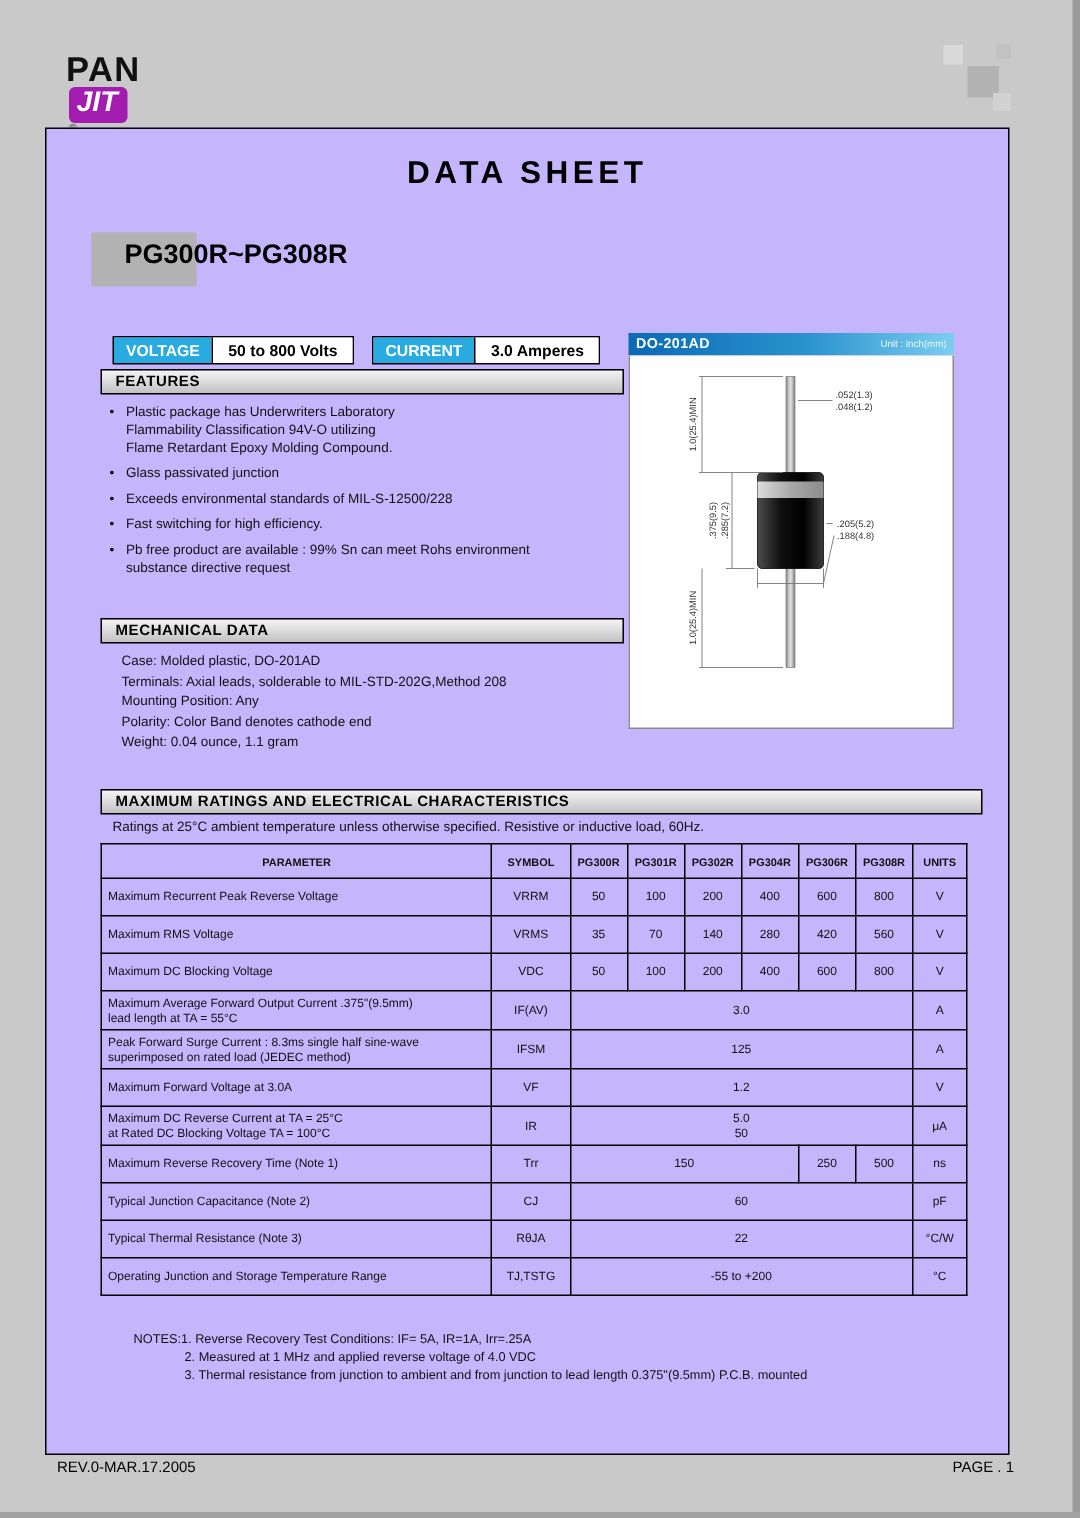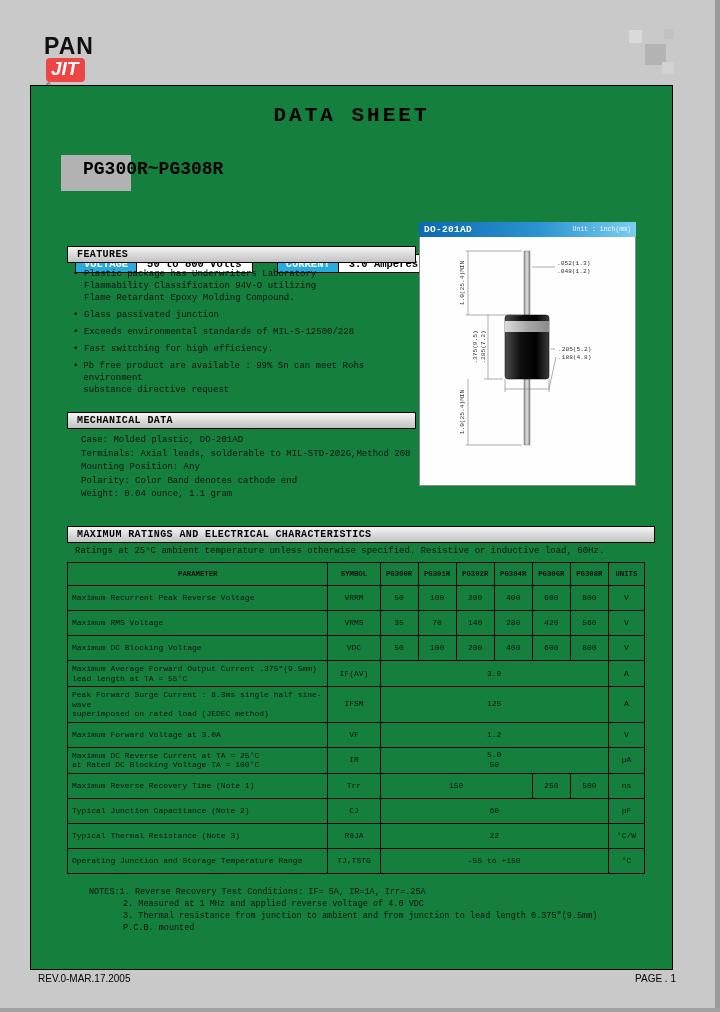--- a/index.html
+++ b/index.html
@@ -5,46 +5,46 @@
   html,body{margin:0;padding:0;}
   body{background:#9e9e9e;font-family:"Liberation Sans","DejaVu Sans",sans-serif;}
   .canvas{position:relative;width:720px;height:1012px;background:#c9c9c9;overflow:hidden;margin:0 auto;}
   .edge-r{position:absolute;right:0;top:0;width:5px;height:100%;background:#9a9a9a;}
   .edge-b{position:absolute;left:0;bottom:0;width:100%;height:4px;background:#a2a2a2;}
 
   
   .logo{position:absolute;left:44px;top:34px;}
   .logo-row{display:flex;align-items:flex-start;flex-direction:column;}
   .pan{font-size:23px;font-weight:bold;color:#101010;letter-spacing:1px;line-height:24px;}
-  .jit{display:inline-block;background:#ef4444;color:#fff;font-size:19px;font-weight:bold;font-style:italic;
+  .jit{display:inline-block;background:#a21caf;color:#fff;font-size:19px;font-weight:bold;font-style:italic;
        padding:0 7px 2px 5px;border-radius:4px;margin-left:2px;line-height:22px;}
   .reg{font-size:7px;color:#333;margin-left:2px;}
   .logo-sub{margin-left:47px;margin-top:1px;color:#3a3a3a;line-height:7px;}
   .logo-sub div{font-size:6.5px;letter-spacing:0.5px;}
 
   
   .sq{position:absolute;}
   .sq1{left:629px;top:30px;width:13px;height:13px;background:#dadada;}
   .sq2{left:645px;top:44px;width:21px;height:21px;background:#b3b3b3;}
   .sq3{left:664px;top:29px;width:10px;height:10px;background:#c2c2c2;}
   .sq4{left:662px;top:62px;width:12px;height:12px;background:#d2d2d2;}
 
   
-  .frame{position:absolute;left:30px;top:85px;width:641px;height:883px;background:#15803d;border:1px solid #000;font-family:Liberation Mono, monospace;}
+  .frame{position:absolute;left:30px;top:85px;width:641px;height:883px;background:#c4b5fd;border:1px solid #000;}
 
   .ds-title{position:absolute;top:18px;left:0;width:100%;text-align:center;
             font-size:21px;font-weight:bold;letter-spacing:3px;color:#000;}
 
   .part-wrap{position:absolute;left:30px;top:64px;height:44px;}
   .part-shadow{position:absolute;left:0;top:5px;width:70px;height:36px;background:#b2b2b2;}
   .part{position:relative;margin-left:22px;margin-top:9px;font-size:18px;font-weight:bold;color:#000;}
 
   .subtitle{position:absolute;left:42px;top:121px;font-size:11px;font-weight:bold;color:#000;}
 
-  .badges{position:absolute;left:44px;top:138px;display:flex;gap:24px;margin-top:30px;}
+  .badges{position:absolute;left:44px;top:138px;display:flex;gap:12px;}
   .badge{display:flex;border:1px solid #000;height:17px;}
   .badge-label{background:#29abe2;color:#fff;font-weight:bold;font-size:10.5px;
                display:flex;align-items:center;padding:0 8px;}
   .badge-value{background:#fff;color:#000;font-weight:bold;font-size:10.5px;
                display:flex;align-items:center;padding:0 10px;border-left:1px solid #000;}
 
   
   .package{position:absolute;left:374px;top:136px;width:217px;padding-left:14px;}
   .pkg-bar{height:15px;display:flex;justify-content:space-between;align-items:center;padding:0 5px;
            background:linear-gradient(90deg,#0a6ab3 0%,#2b93cf 55%,#7ccdef 100%);color:#fff;}
@@ -330,21 +330,21 @@
           </tr>
           <tr>
             <td class="param">Typical Thermal Resistance (Note 3)</td>
             <td class="symbol">RθJA</td>
             <td class="val" colspan="6">22</td>
             <td class="units">°C/W</td>
           </tr>
           <tr>
             <td class="param">Operating Junction and Storage Temperature Range</td>
             <td class="symbol">TJ,TSTG</td>
-            <td class="val" colspan="6">-55 to +150</td>
+            <td class="val" colspan="6">-55 to +200</td>
             <td class="units">°C</td>
           </tr>
         </tbody>
       </table>
 
     <div class="notes">
         <div class="note-line">NOTES:1. Reverse Recovery Test Conditions: IF= 5A, IR=1A, Irr=.25A</div>
         <div class="note-line indent">2. Measured at 1 MHz and applied reverse voltage of 4.0 VDC</div>
         <div class="note-line indent">3. Thermal resistance from junction to ambient and from junction to lead length 0.375"(9.5mm) P.C.B. mounted</div>
       </div>

